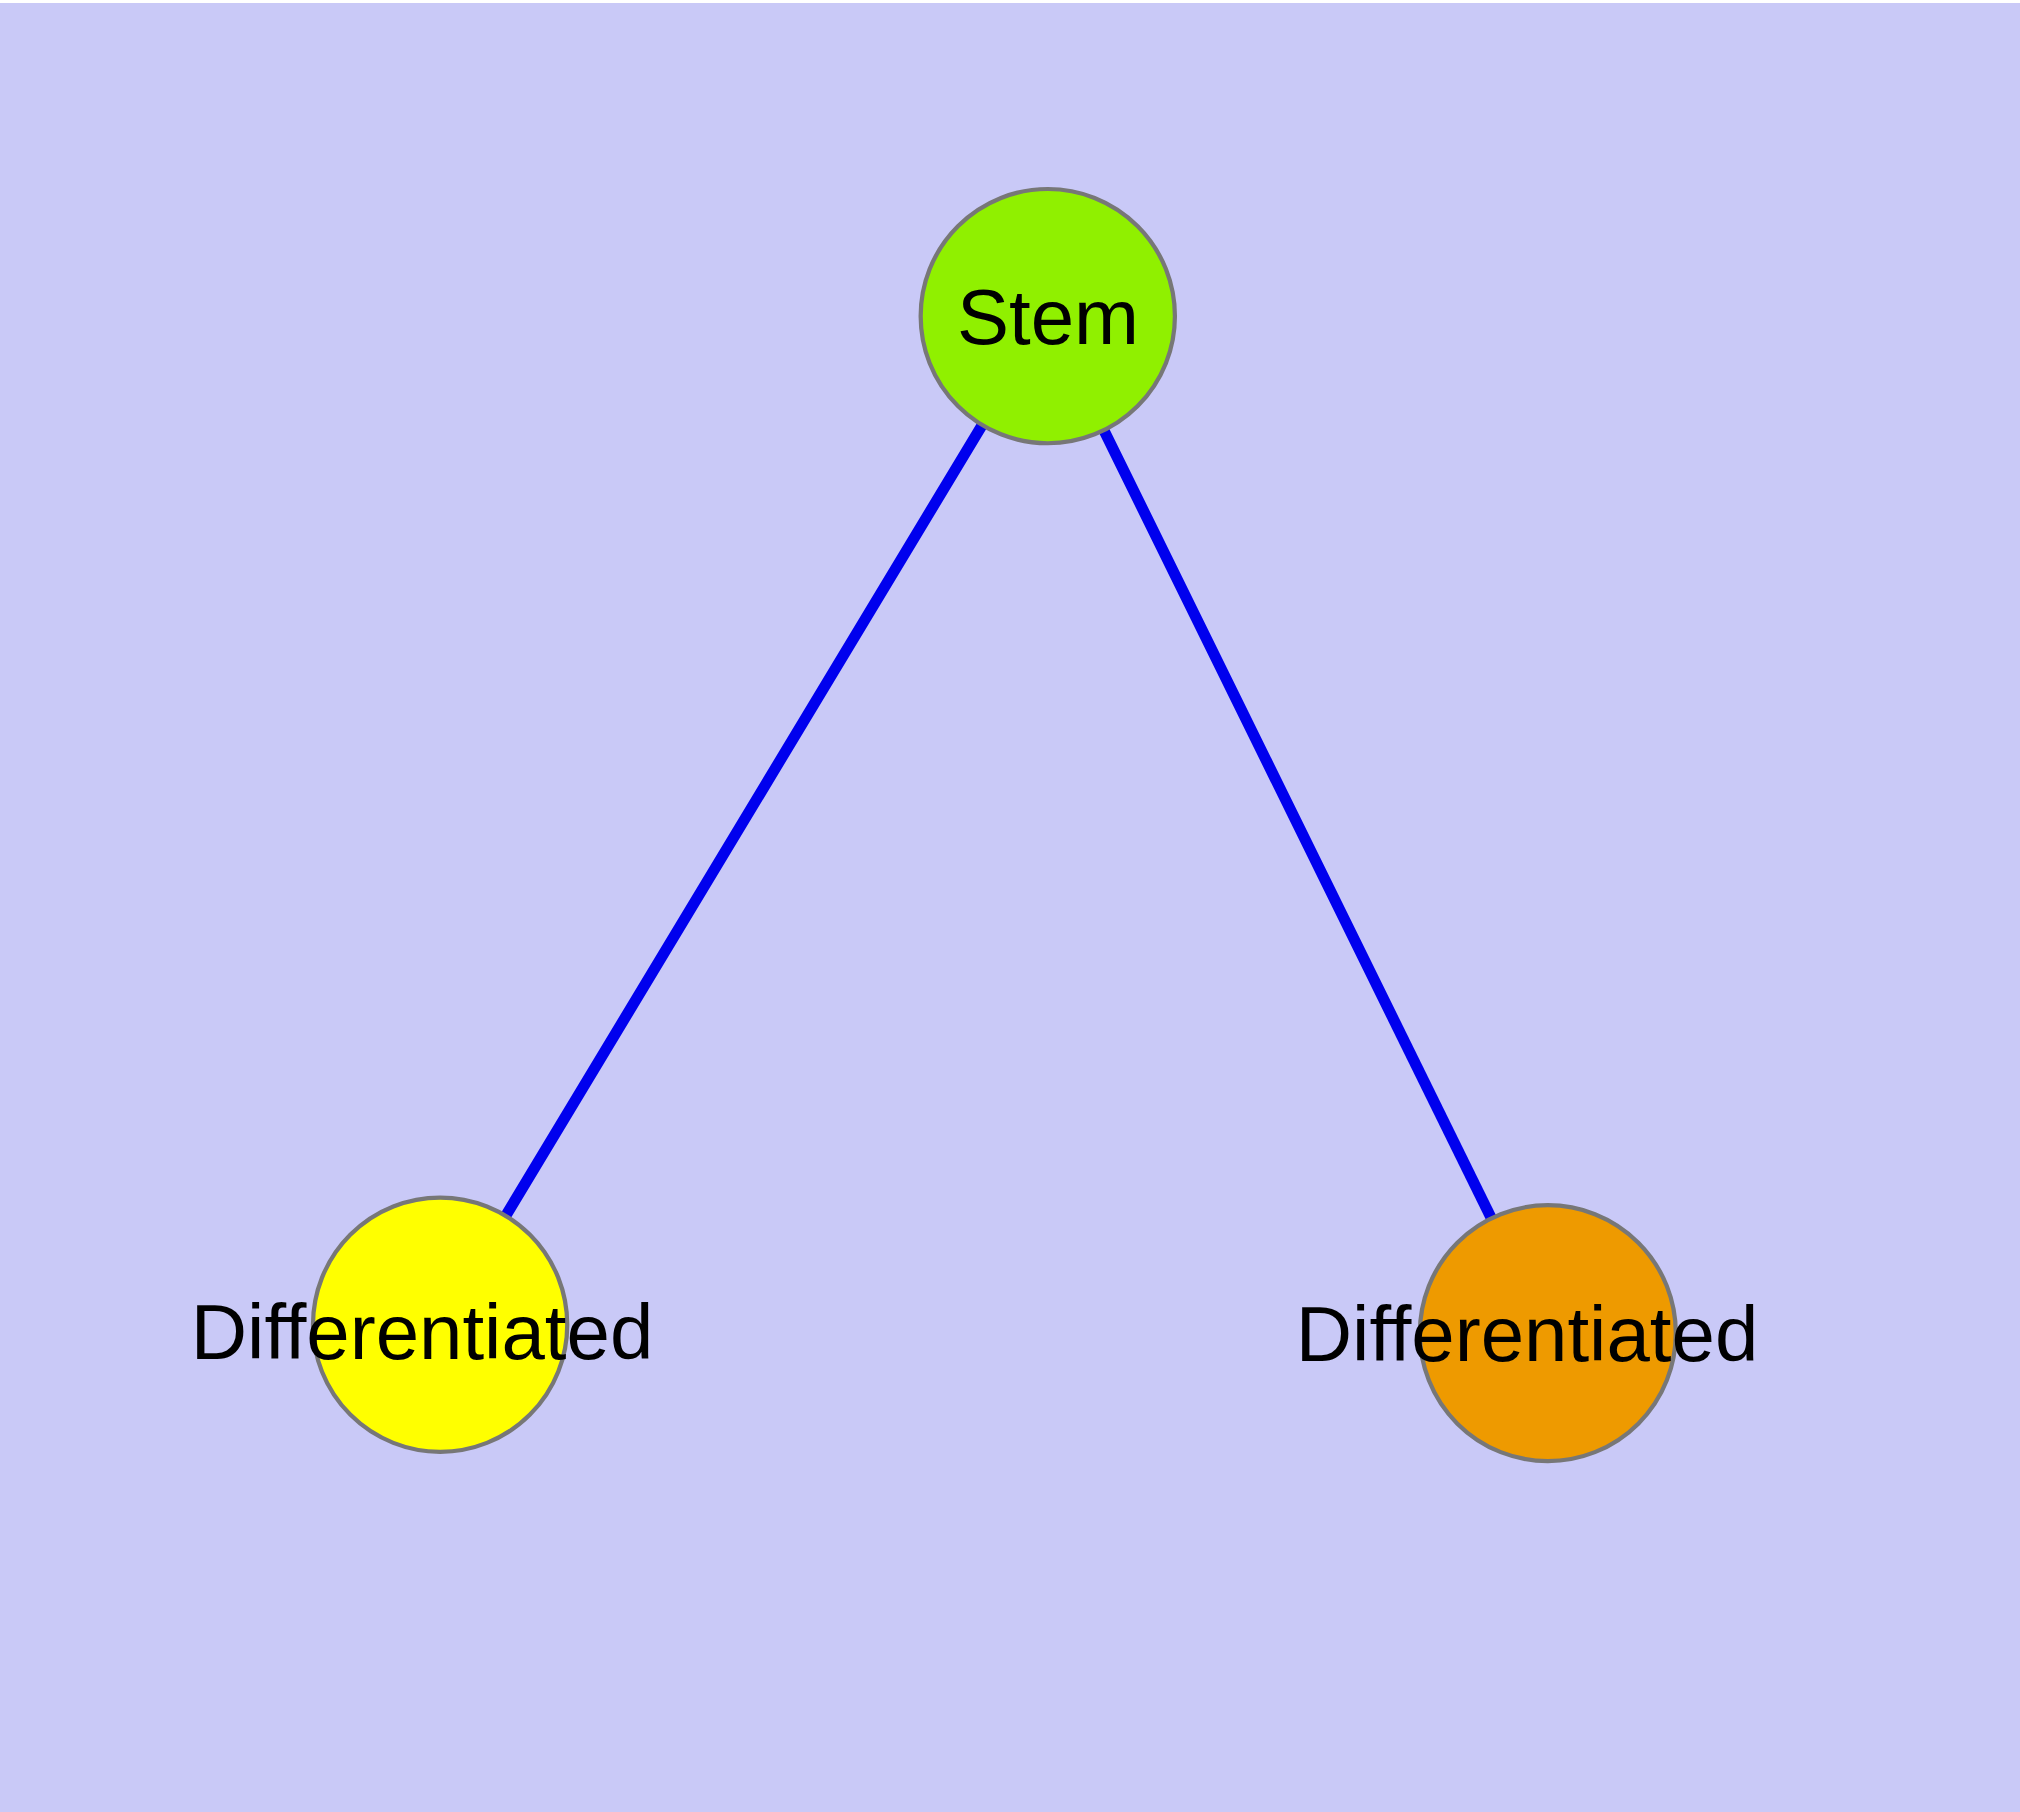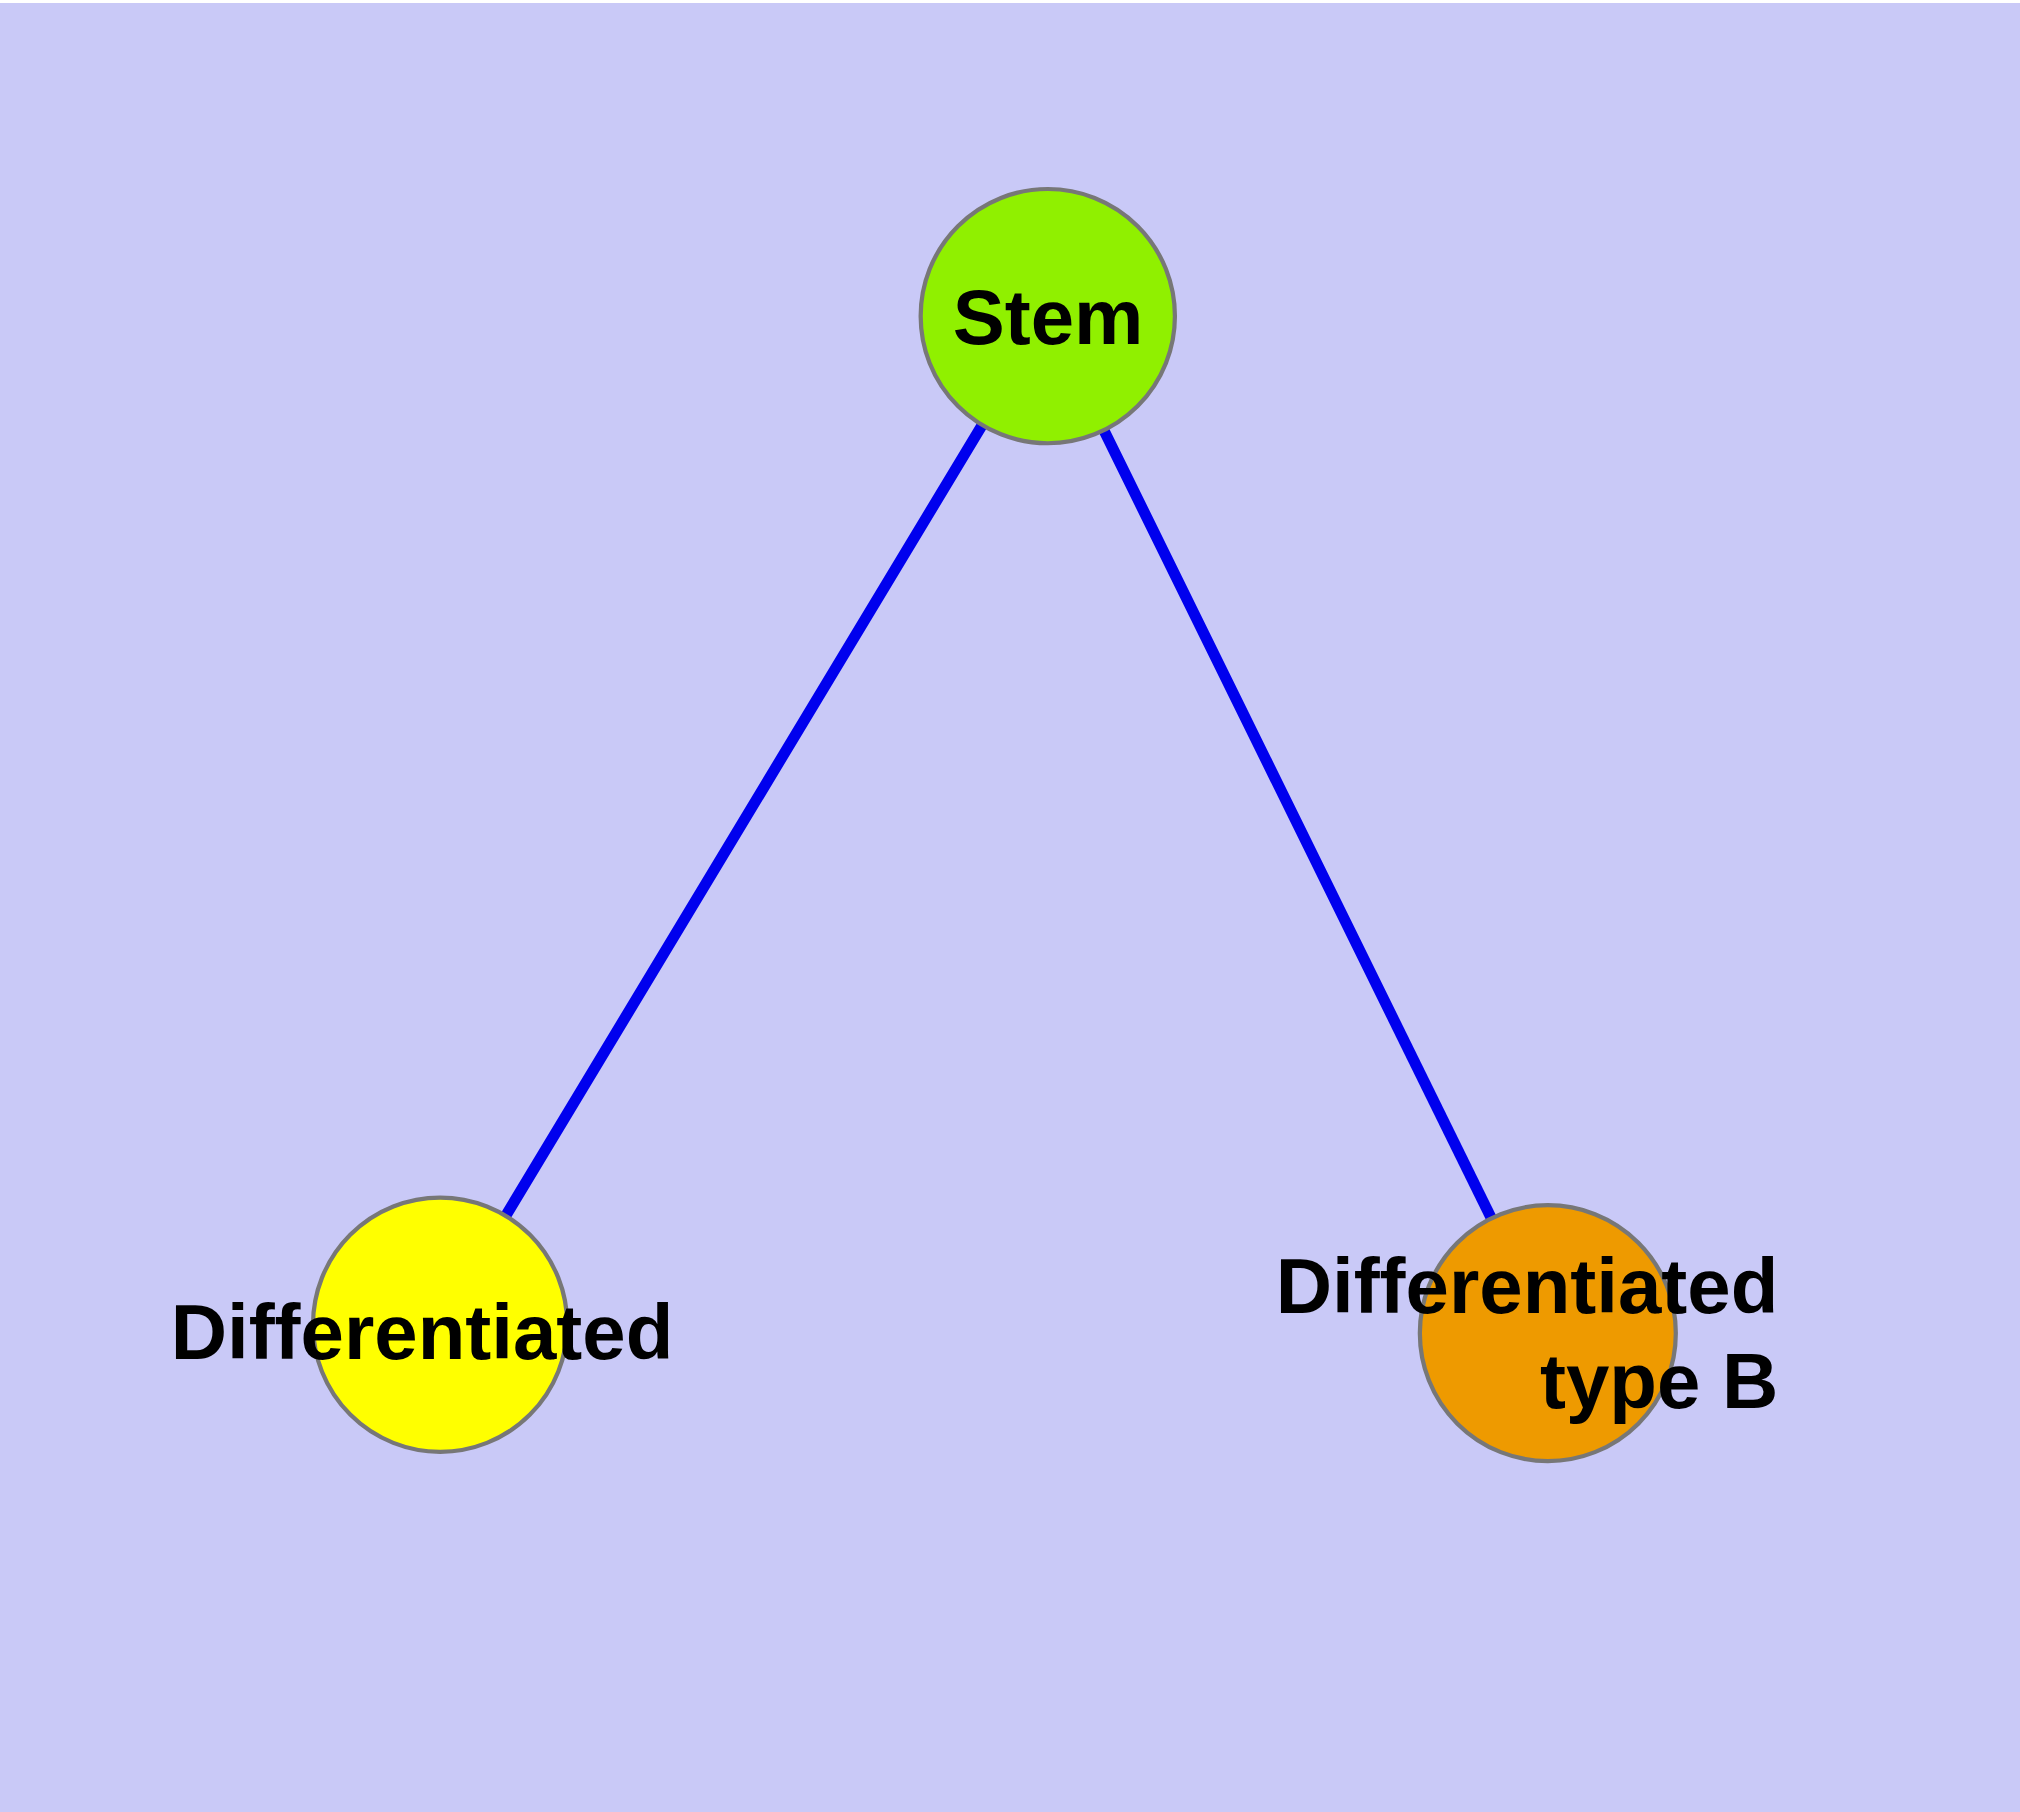--- a/index.html
+++ b/index.html
@@ -29,24 +29,24 @@
   }
   .graph-svg {
     position: absolute;
     top: 0;
     left: 0;
   }
   .node-label {
     position: absolute;
     transform: translate(-50%, -50%);
     color: #000000;
-    font-weight: bold;
+    font-weight: normal;
     font-size: 78px;
     line-height: 95px;
-    text-align: right;
+    text-align: left;
     white-space: nowrap;
   }
 </style>
 </head>
 <body>
 
 <div class="canvas">
 
   <div class="top-strip"></div>
 
@@ -61,17 +61,16 @@
   </svg>
 
   <div class="node-label" style="left:1048px; top:317px;">Stem</div>
 
   <div class="node-label" style="left:422px; top:1332px;">
     <div>Differentiated</div>
   </div>
 
   <div class="node-label" style="left:1527px; top:1334px;">
     <div>Differentiated</div>
-    <div>type B</div>
   </div>
 
 </div>
 
 
 </body></html>

